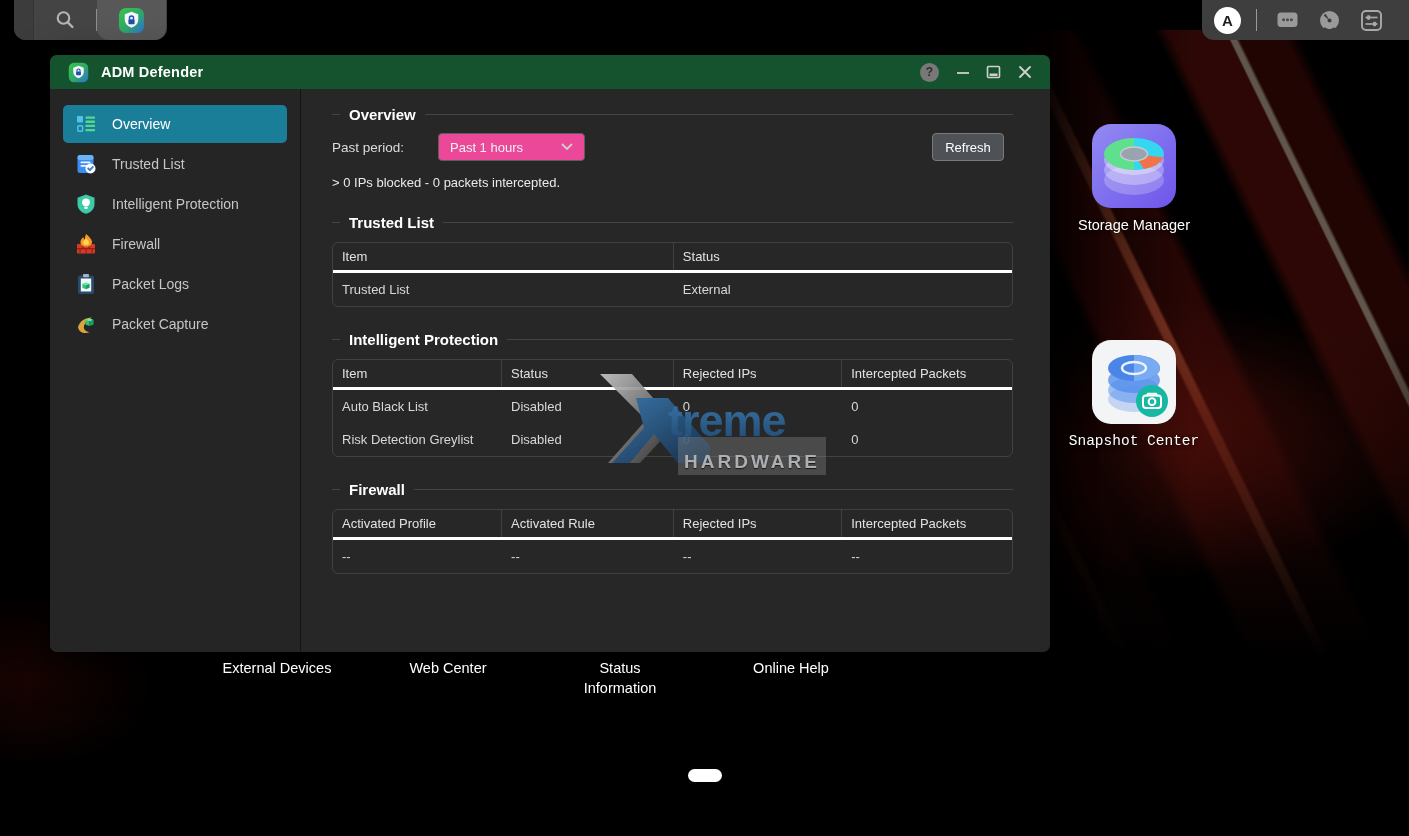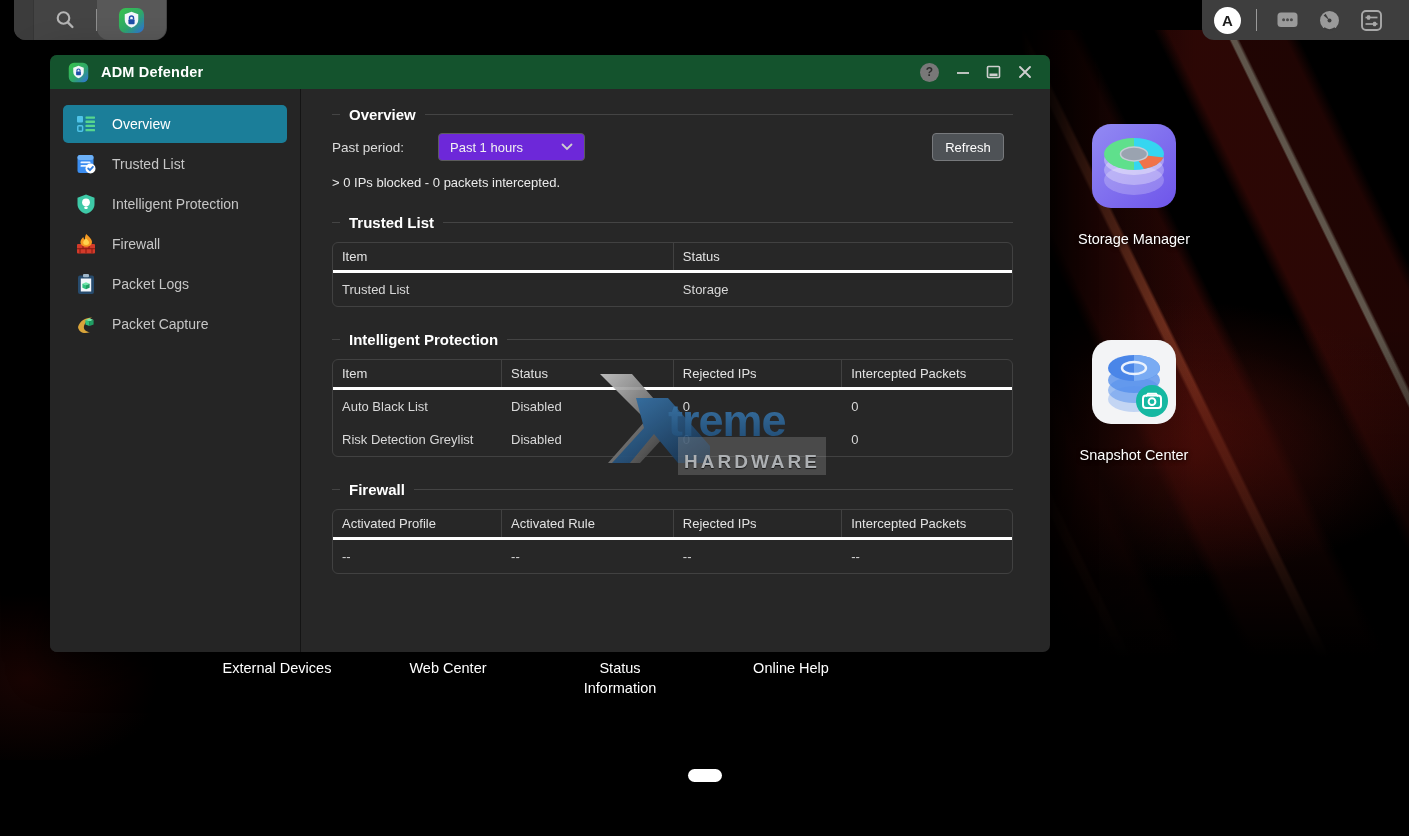--- a/index.html
+++ b/index.html
@@ -89,21 +89,21 @@
 
   .sec-h { display:flex; align-items:center; gap:9px; }
   .sec-h::before { content:""; width:8px; height:1px; background:#444; }
   .sec-h::after { content:""; flex:1; height:1px; background:#444; }
   .sec-h .t { font-size:15px; font-weight:700; color:#fff; }
   .sec-h.mt { margin-top:24px; }
 
   .form-row { display:flex; align-items:center; margin-top:10px; height:28px; }
   .form-lbl { font-size:13.5px; color:#dcdcdc; width:106px; }
   .select {
-    width:147px; height:28px; background:#6d28d9; border:1px solid #5c5c5c; border-radius:4px;
+    width:147px; height:28px; background:#ec4899; border:1px solid #5c5c5c; border-radius:4px;
     display:flex; align-items:center; padding:0 11px; cursor:pointer;
   }
   .select .val { font-size:13px; color:#f2f2f2; flex:1; }
   .btn {
     margin-left:auto; margin-right:9px; width:72px; height:28px;
     background:#4e5256; border:1px solid #77797c; border-radius:4px;
     color:#fff; font-size:13px; display:flex; align-items:center; justify-content:center; cursor:pointer;
   }
   .summary { margin-top:14px; font-size:13px; color:#eaeaea; }
 
@@ -124,21 +124,21 @@
   }
   .wm-hw {
     position:absolute; left:80px; top:69px; padding:14px 6px 2px 6px;
     background:rgba(150,150,150,.35); color:#b9bcbf; font-size:19px; font-weight:700; letter-spacing:3px;
     text-shadow:0 1px 1px rgba(0,0,0,.7);
   }
 
   
   .shortcut { position:absolute; width:160px; text-align:center; cursor:pointer; }
   .shortcut .box { margin:0 auto; width:84px; height:84px; display:block; }
-  .shortcut .cap { margin-top:23px; font-size:14.5px; color:#fff; text-shadow:0 1px 4px rgba(0,0,0,.9); }
+  .shortcut .cap { margin-top:9px; font-size:14.5px; color:#fff; text-shadow:0 1px 4px rgba(0,0,0,.9); }
 
   .hidden-lbl { position:absolute; font-size:14.5px; color:#fff; text-shadow:0 1px 4px rgba(0,0,0,.9);
     text-align:center; transform:translateX(-50%); line-height:19.5px; }
 
   .pill { position:absolute; left:688px; top:769px; width:34px; height:13px; border-radius:7px; background:#fff; cursor:pointer; }
 </style>
 </head>
 <body>
 
 <svg width="0" height="0" style="position:absolute">
@@ -349,21 +349,21 @@
       <div class="sec-h mt">
         <span class="t">Trusted List</span>
       </div>
       <div class="tbl">
         <div class="hrow">
           <div class="hcell w50">Item</div>
           <div class="hcell w50b">Status</div>
         </div>
         <div class="brow">
           <div class="bcell w50">Trusted List</div>
-          <div class="bcell w50b">Storage</div>
+          <div class="bcell w50b">External</div>
         </div>
       </div>
 
       <div class="sec-h mt">
         <span class="t">Intelligent Protection</span>
       </div>
       <div class="tbl">
         <div class="hrow">
           <div class="hcell w25a">Item</div>
           <div class="hcell w25b">Status</div>
@@ -422,21 +422,21 @@
     <ellipse cx="42" cy="46" rx="30" ry="15" fill="#fff" opacity=".3"></ellipse>
     <ellipse cx="42" cy="36" rx="30" ry="15" fill="#fff" opacity=".34"></ellipse>
     <path d="M42 14 A30 16 0 0 0 12 30 A30 16 0 0 0 42 46 Z" fill="#5fe08c"></path>
     <path d="M42 14 A30 16 0 0 1 72 30 A30 16 0 0 1 42 46 Z" fill="#35d6f0"></path>
     <path d="M42 30 L71.5 33.5 A30 16 0 0 1 52 45 Z" fill="#f0734a"></path>
     <ellipse cx="42" cy="30" rx="13.5" ry="7" fill="#9aa3b0" stroke="#c6ccd6" stroke-width="1.5"></ellipse>
   </svg>
   <div class="cap">Storage Manager</div>
 </div>
 
-<div class="shortcut" style="left:1054px; top:340px;">
+<div class="shortcut" style="left:1054px; top:340px;font-family:Liberation Mono, monospace;">
   <svg class="box" viewBox="0 0 84 84">
     <rect x="0" y="0" width="84" height="84" rx="19" fill="#f3f4f6"></rect>
     <ellipse cx="42" cy="59" rx="26" ry="13" fill="#7aa8f0" opacity=".4"></ellipse>
     <ellipse cx="42" cy="50" rx="26" ry="13" fill="#6399ee" opacity=".6"></ellipse>
     <ellipse cx="42" cy="40" rx="26" ry="13" fill="#5590ec" opacity=".8"></ellipse>
     <ellipse cx="42" cy="28" rx="26" ry="13" fill="#4a86e8"></ellipse>
     <path d="M42 15 A26 13 0 0 1 68 28 A26 13 0 0 1 42 41 Z" fill="#79abf3"></path>
     <ellipse cx="42" cy="28" rx="12" ry="6" fill="none" stroke="#eaf2fd" stroke-width="2.4"></ellipse>
     <circle cx="60" cy="61" r="16" fill="#16b8a2"></circle>
     <path d="M54 56.5 l2-2.8 h8 l2 2.8" fill="none" stroke="#fff" stroke-width="2"></path>

